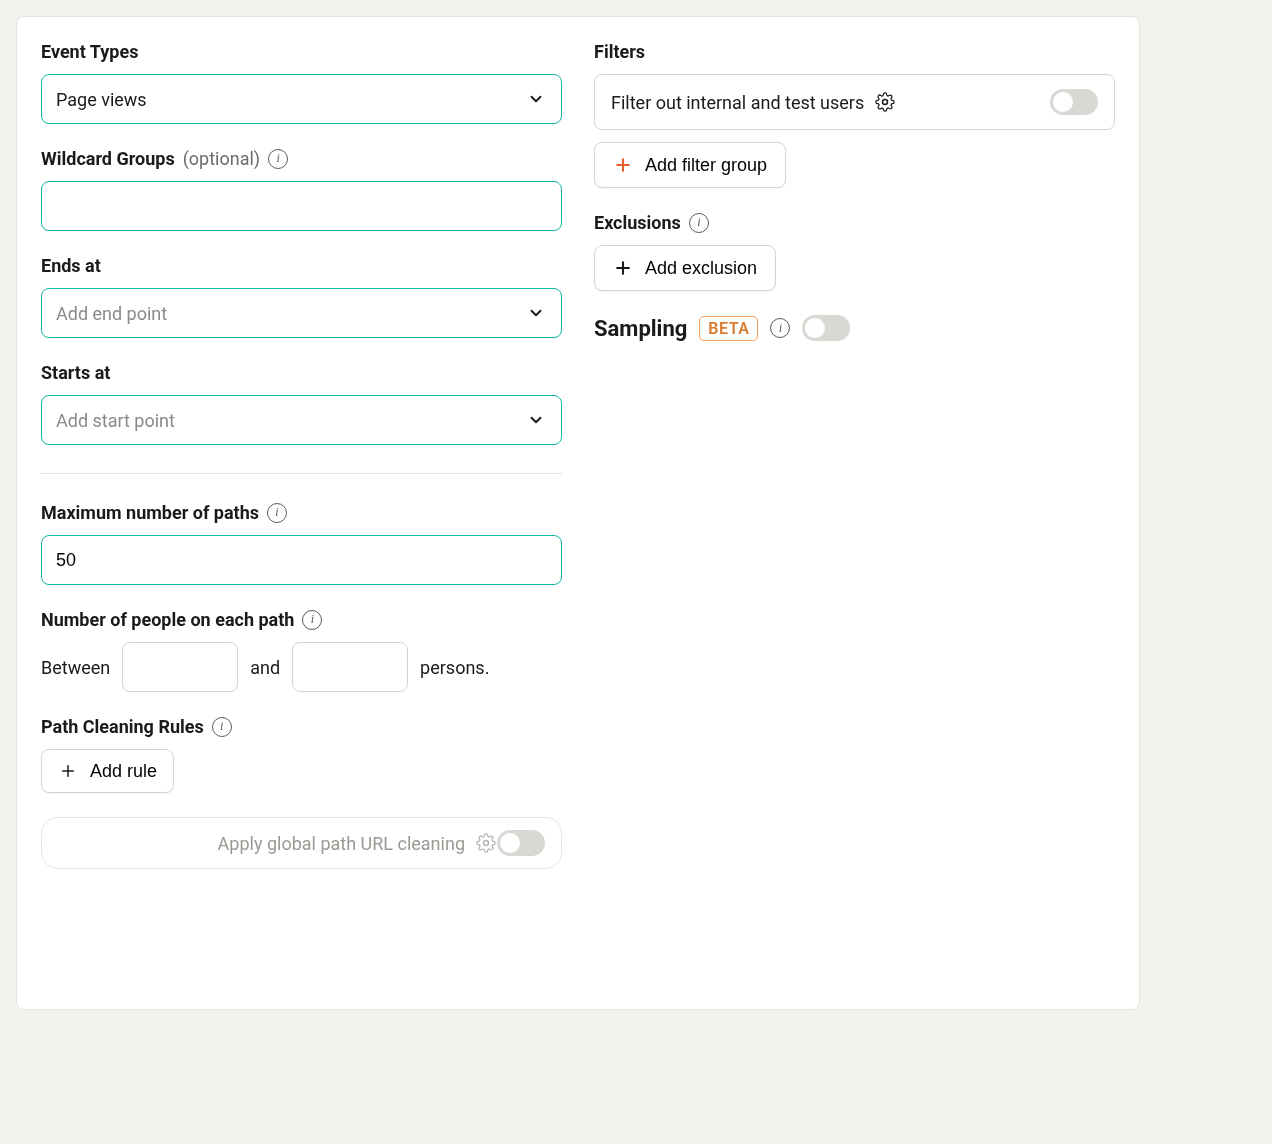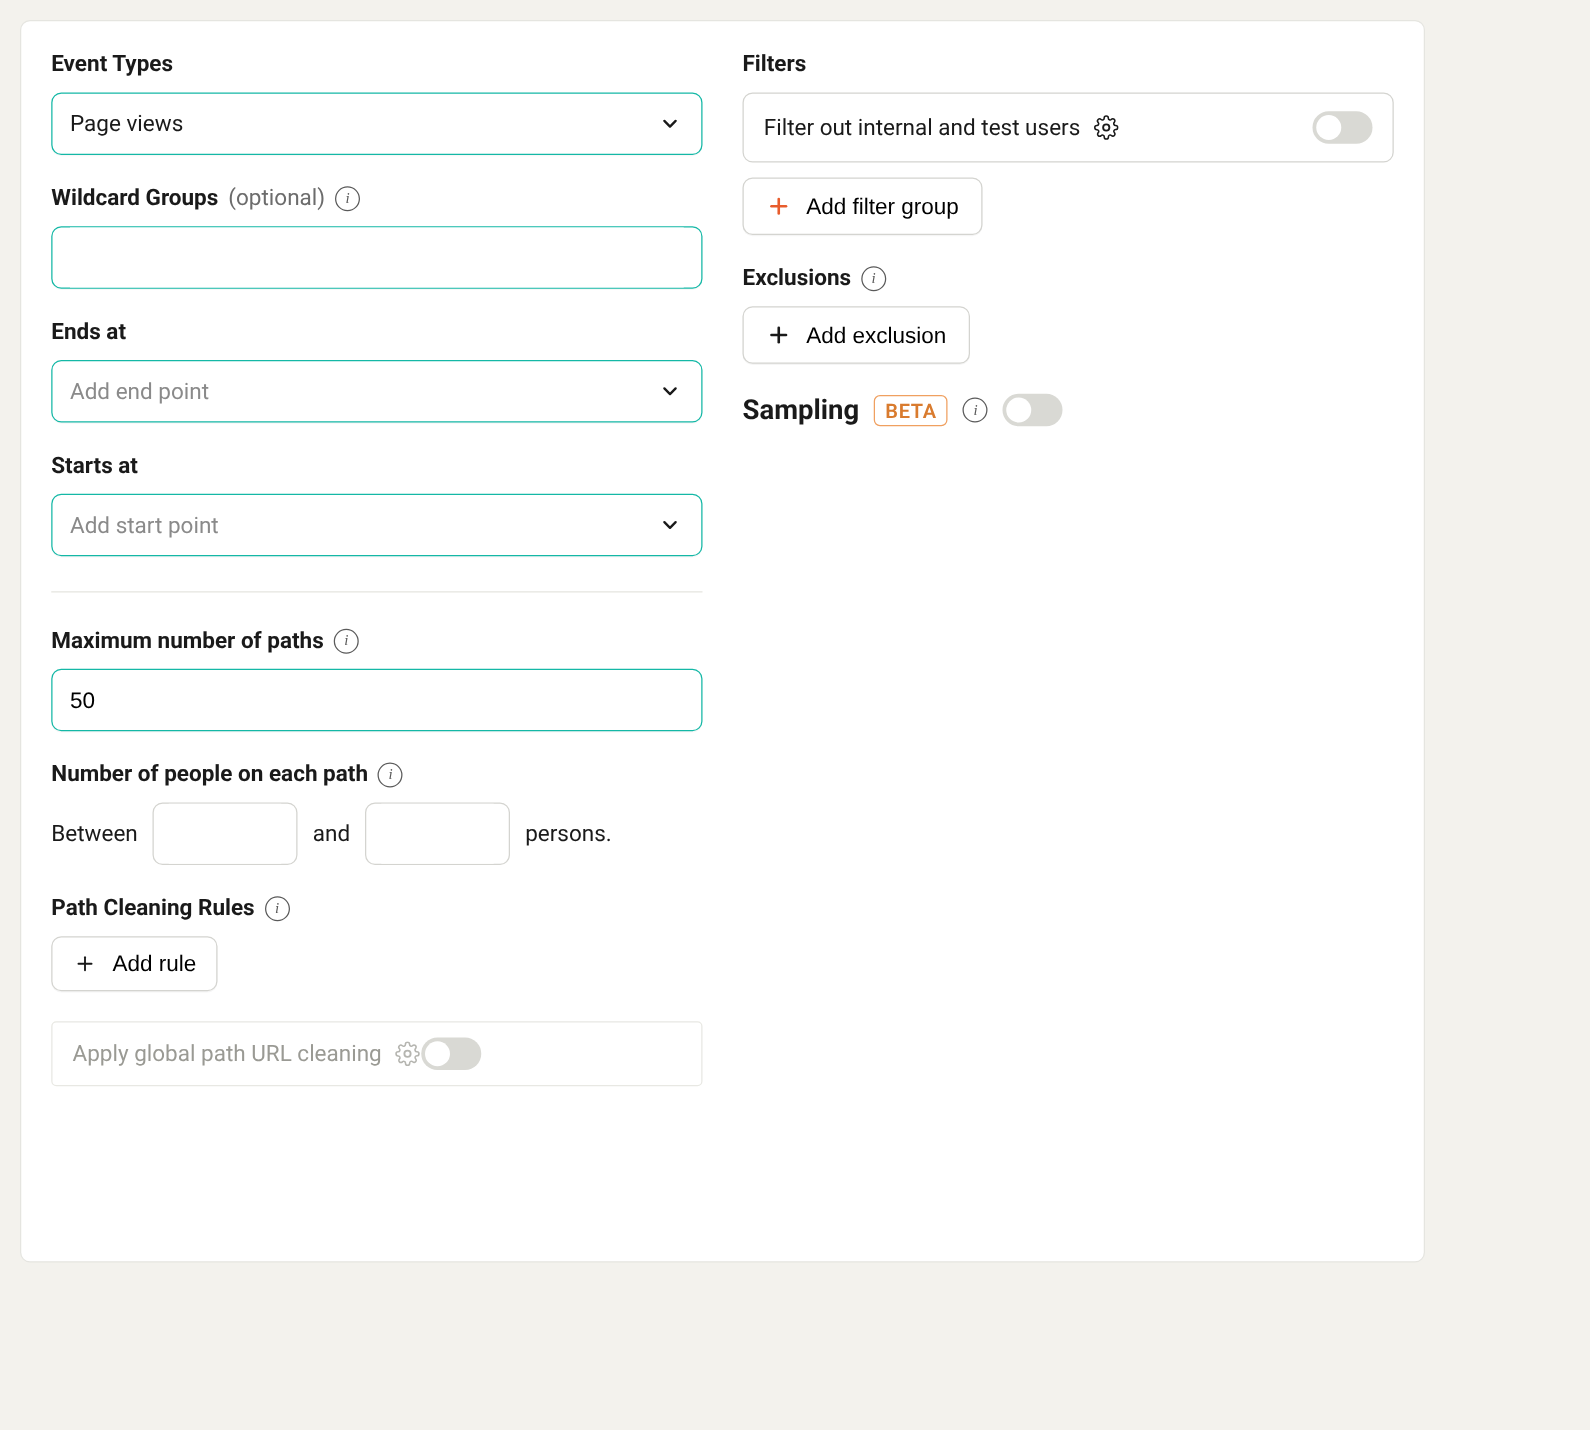--- a/index.html
+++ b/index.html
@@ -205,25 +205,25 @@
       border-radius: 5px;
       letter-spacing: 0.5px;
     }
     .sampling-row {
       display: flex;
       align-items: center;
       gap: 12px;
     }
     .muted-card {
       border: 1px solid #e8e8e3;
-      border-radius: 4px;
+      border-radius: 16px;
       padding: 12px 16px;
       display: flex;
       align-items: center;
-      justify-content: flex-start;
+      justify-content: flex-end;
       background: #fff;
     }
     .muted-text {
       color: #9a9a94;
       font-size: 18px;
       display: flex;
       align-items: center;
       gap: 10px;
     }
     .muted-icon svg path, .muted-icon svg circle {

